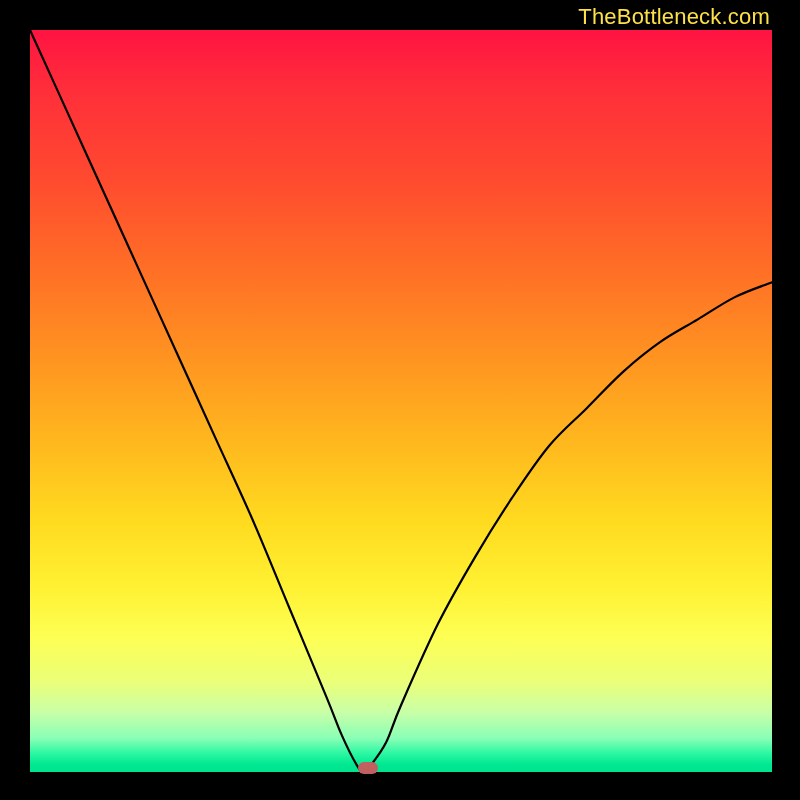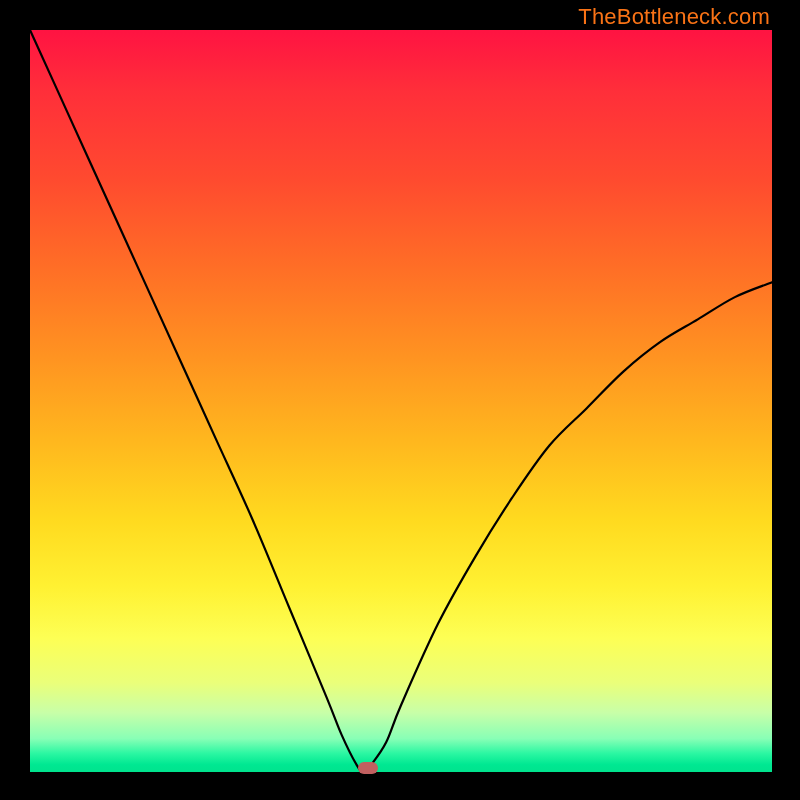--- a/index.html
+++ b/index.html
@@ -32,21 +32,21 @@
       #88ffb6 95.5%,
       #2bf7a2 97.5%,
       #00e892 99%,
       #00e38d 100%
     );
   }
 
   .watermark {
     position: absolute;
     top: 4px; right: 30px;
-    color: #f97316;
+    color: #fde047;
     font-size: 22px;
     letter-spacing: 0.2px;
   }
 
   svg.curve {
     position: absolute;
     left: 0; top: 0;
     width: 742px; height: 742px;
     overflow: visible;
   }

